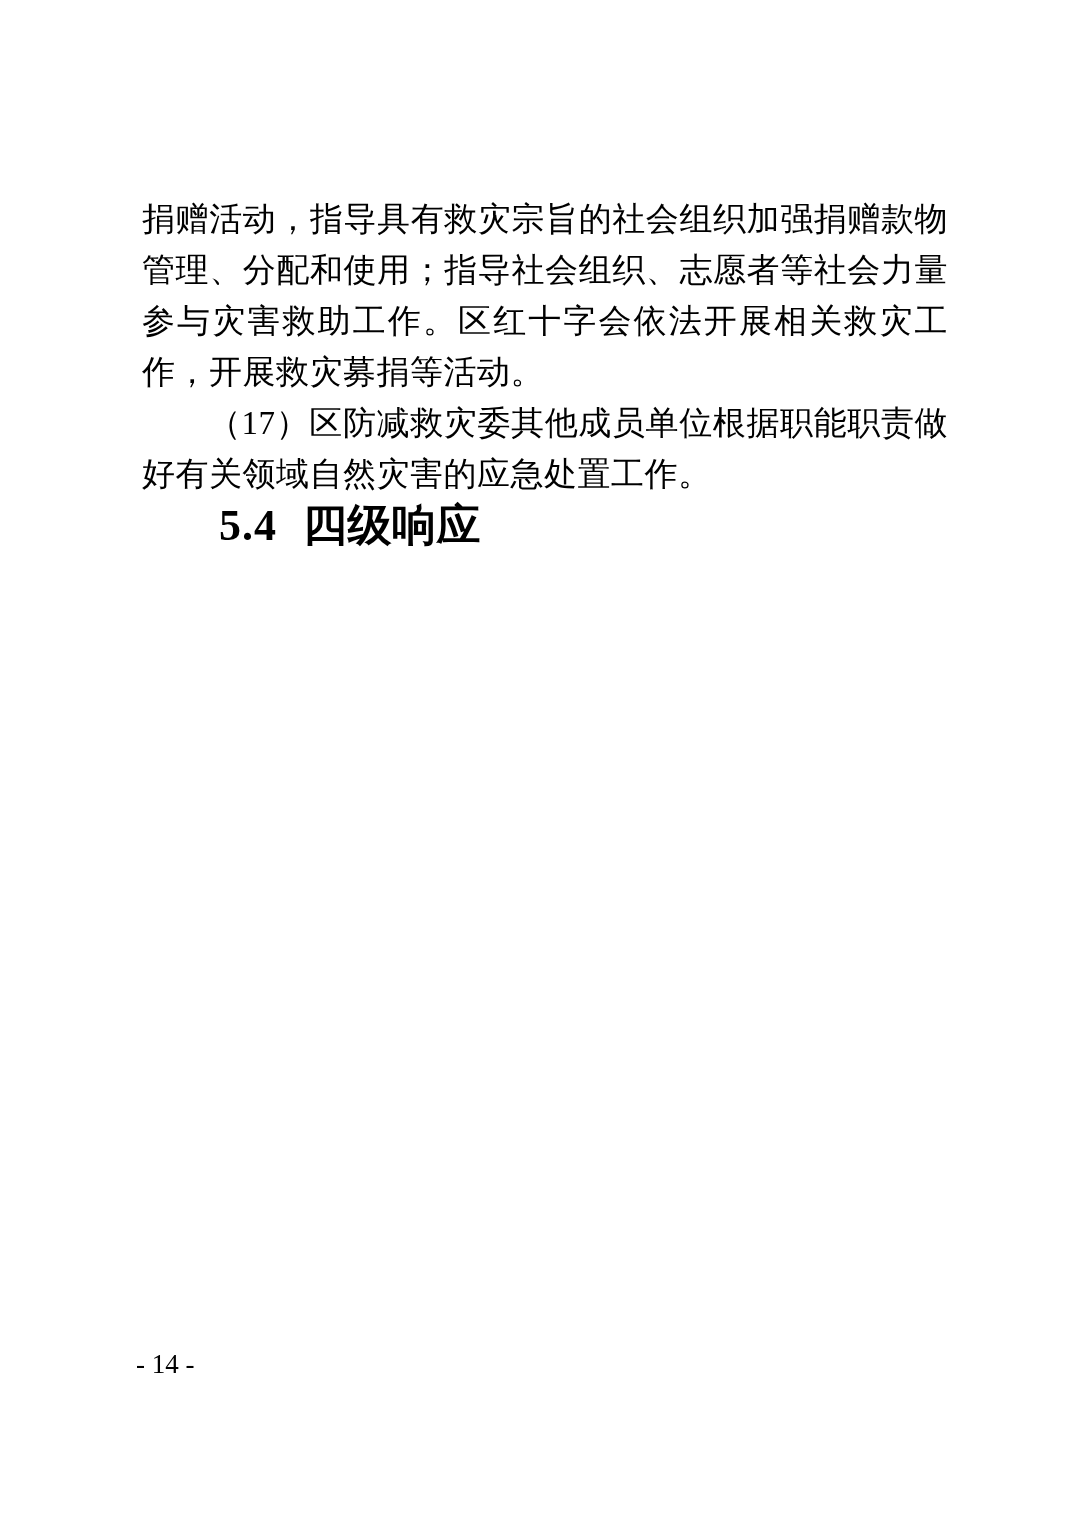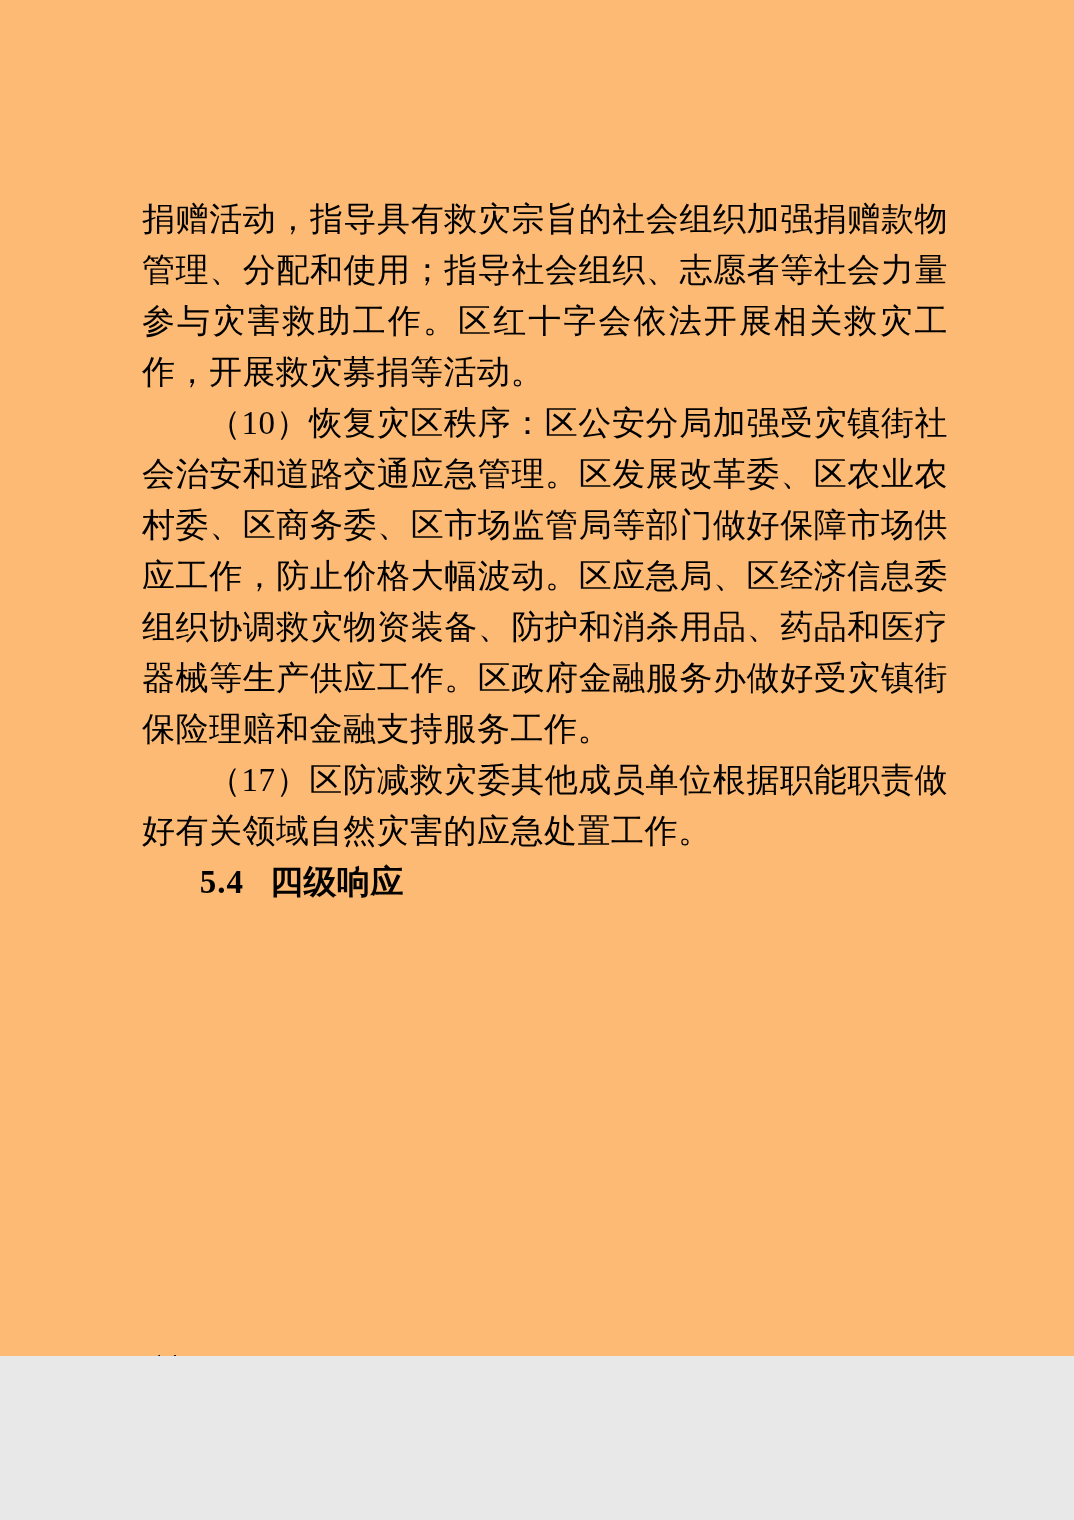--- a/index.html
+++ b/index.html
@@ -3,23 +3,23 @@
 <meta charset="utf-8">
 <style>
   html, body {
     margin: 0;
     padding: 0;
     background: #e8e8e8;
   }
   .page {
     position: relative;
     width: 1074px;
-    height: 1356px;
+    height: 1520px;
     margin: 0 auto;
-    background: #fdba74;
+    background: #ffffff;
     color: #000000;
     font-family: "Liberation Serif", "DejaVu Serif", serif;
     overflow: hidden;
   }
   .content {
     position: absolute;
     left: 142px;
     top: 194px;
     width: 806px;
   }
@@ -29,21 +29,21 @@
     line-height: 51px;
     text-align: justify;
     text-justify: inter-character;
     letter-spacing: 0.5px;
   }
   .para.indent {
     text-indent: 2em;
   }
   .heading {
     margin: 0;
-    font-size: 33px;
+    font-size: 44px;
     line-height: 51px;
     font-weight: 700;
     text-indent: 1.75em;
     letter-spacing: 0.5px;
   }
   .heading .h-num {
     margin-right: 26px;
     letter-spacing: 1px;
   }
   .footer {
@@ -55,21 +55,20 @@
   }
 </style>
 </head>
 <body>
 
 <div class="page">
   <div class="content">
 
     <p class="para">捐赠活动，指导具有救灾宗旨的社会组织加强捐赠款物管理、分配和使用；指导社会组织、志愿者等社会力量参与灾害救助工作。区红十字会依法开展相关救灾工作，开展救灾募捐等活动。</p>
 
-    <p class="para indent">（10）恢复灾区秩序：区公安分局加强受灾镇街社会治安和道路交通应急管理。区发展改革委、区农业农村委、区商务委、区市场监管局等部门做好保障市场供应工作，防止价格大幅波动。区应急局、区经济信息委组织协调救灾物资装备、防护和消杀用品、药品和医疗器械等生产供应工作。区政府金融服务办做好受灾镇街保险理赔和金融支持服务工作。</p>
 
 
     <p class="para indent">（17）区防减救灾委其他成员单位根据职能职责做好有关领域自然灾害的应急处置工作。</p>
 
 
     <h3 class="heading">
       <span class="h-num">5.4</span><span class="h-text">四级响应</span>
     </h3>
 
 

